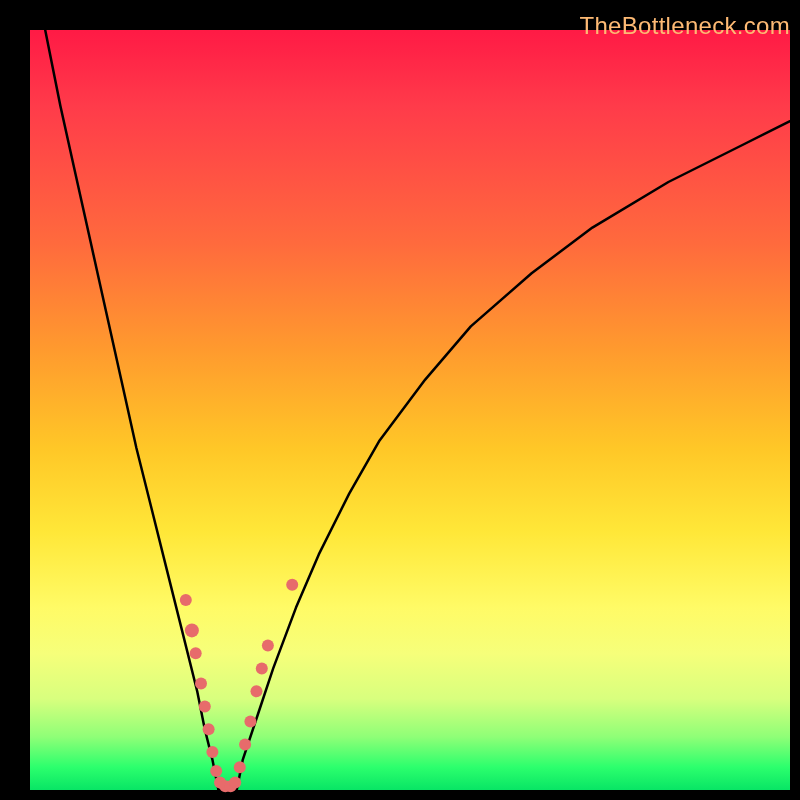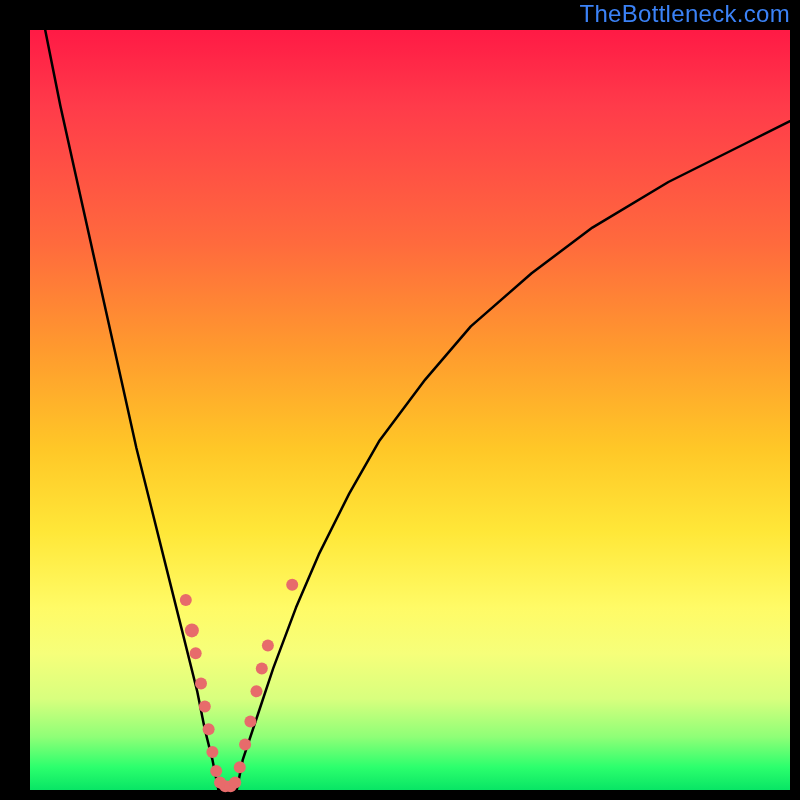--- a/index.html
+++ b/index.html
@@ -35,23 +35,23 @@
       #fffb66 76%,
       #f6ff7a 82%,
       #d8ff7e 88%,
       #8fff77 93%,
       #2cff6d 97%,
       #08e565 100%
     );
   }
   .watermark {
     position: absolute;
-    top: 0;
+    top: 12px;
     right: 10px;
-    color: #3b82f6;
+    color: #fdba74;
     font-size: 24px;
     font-weight: 500;
     letter-spacing: 0.3px;
     user-select: none;
   }
   svg.curve {
     position: absolute;
     left: 0;
     top: 0;
     width: 760px;

